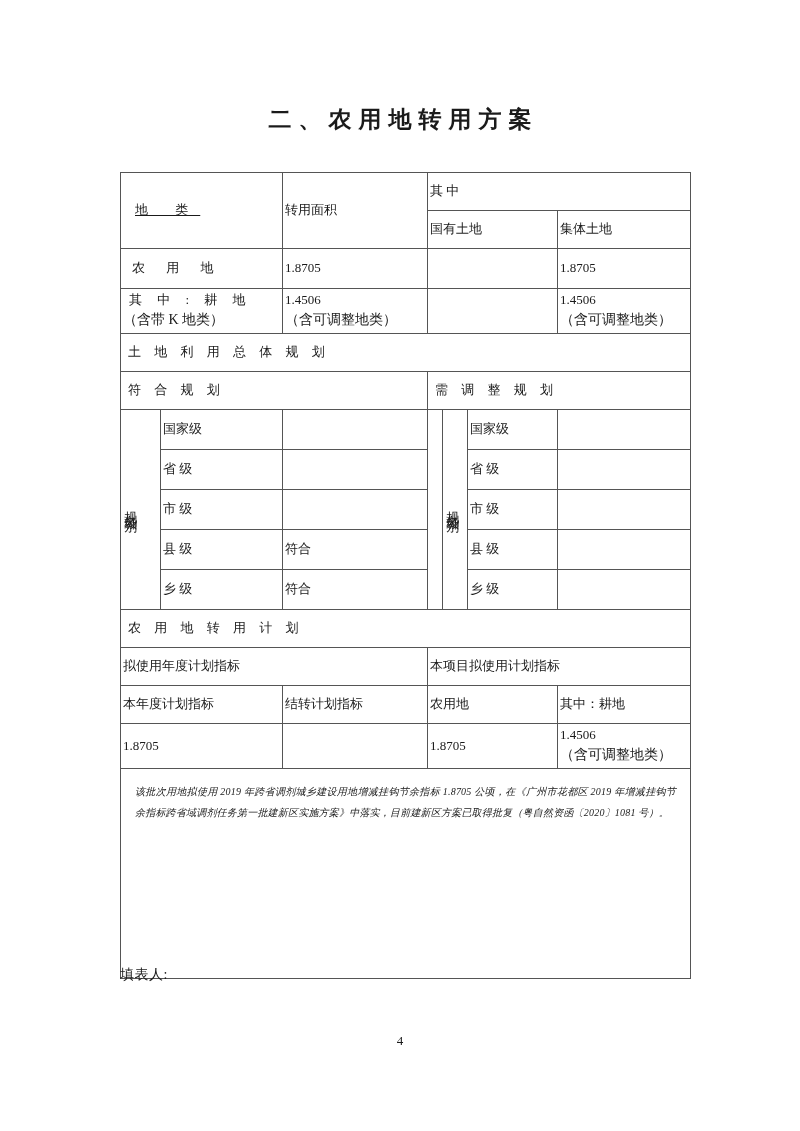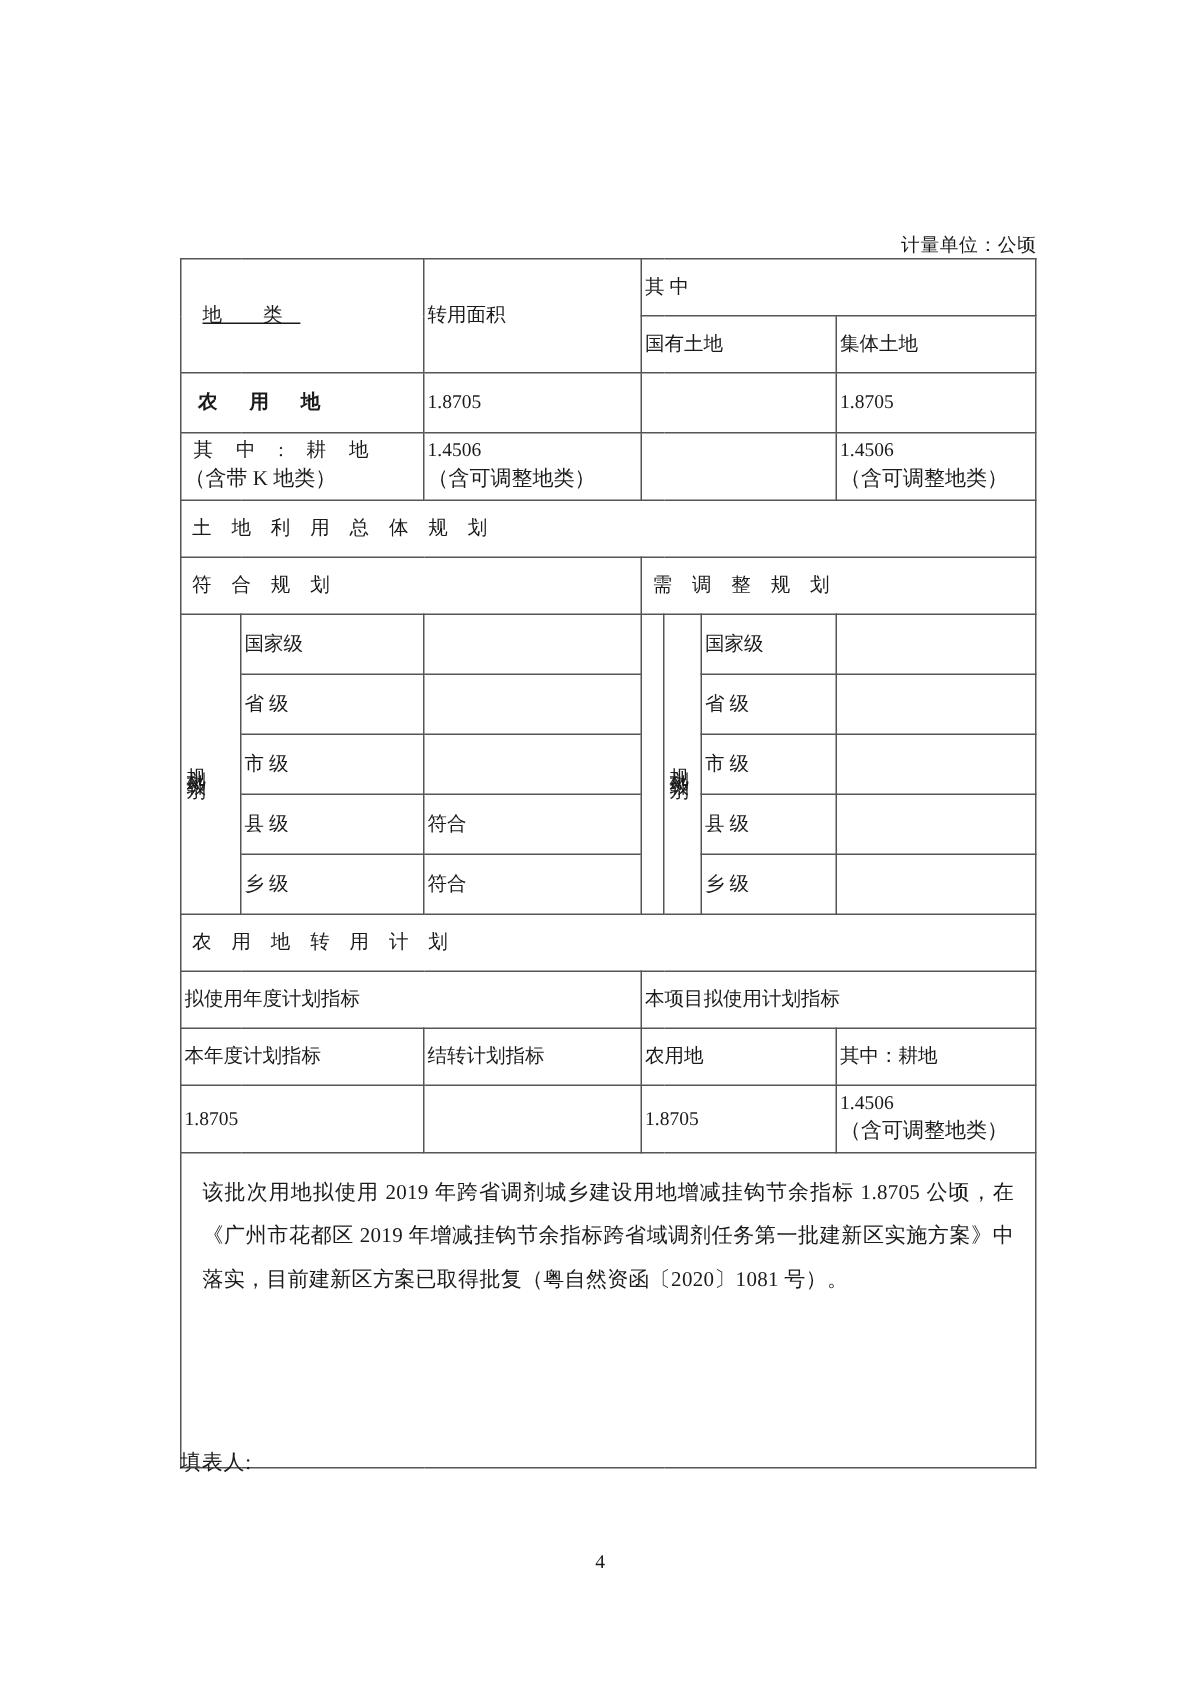--- a/index.html
+++ b/index.html
@@ -53,21 +53,21 @@
     table-layout: fixed;
   }
   .form-table td {
     border: 1px solid #555;
     vertical-align: middle;
     font-size: 13px;
     padding: 0 2px;
     line-height: 1.45;
   }
   .sp2 { letter-spacing: 6px; text-indent: 6px; }
-  .sp3 { letter-spacing: 9px; text-indent: 9px; font-weight: bold; }
+  .sp3 { letter-spacing: 9px; text-indent: 9px; }
   .sp-wide { letter-spacing: 12px; text-indent: 12px; text-decoration: underline; }
   .sp-hdr { letter-spacing: 5px; text-indent: 5px; }
   .sub { font-size: 14px; }
   .two-line { line-height: 1.5; margin-top: 24px; }
   .vert-label {
     writing-mode: vertical-rl;
     text-orientation: upright;
     letter-spacing: 3px;
     display: inline-block;
     font-size: 13px;
@@ -78,25 +78,26 @@
   .rowh-hdr { height: 37px; }
   .rowh-lvl { height: 39px; }
   
   .note-cell {
     text-align: left !important;
     vertical-align: top !important;
     padding: 13px 14px 10px 14px !important;
     height: 186px;
   }
   .note-p {
-    font-size: 14px;
+    font-size: 10px;
     line-height: 2.06;
     text-align: justify;
     margin: 0;
     letter-spacing: 0.2px;
+    font-style: italic;
   }
   
   .filler {
     position: absolute;
     top: 966px;
     left: 120px;
     font-size: 14px;
     letter-spacing: 0.5px;
   }
   .page-num {
@@ -106,22 +107,22 @@
     width: 800px;
     text-align: center;
     font-size: 13px;
   }
 </style>
 </head>
 <body>
 
 <div class="page">
 
-
-  <div class="unit-note">计量单位：公顷</div>
+  <div class="doc-title">二、农用地转用方案</div>
+
 
   <table class="form-table">
     <colgroup>
       <col style="width:40px">
       <col style="width:122px">
       <col style="width:145px">
       <col style="width:15px">
       <col style="width:25px">
       <col style="width:90px">
       <col style="width:133px">

